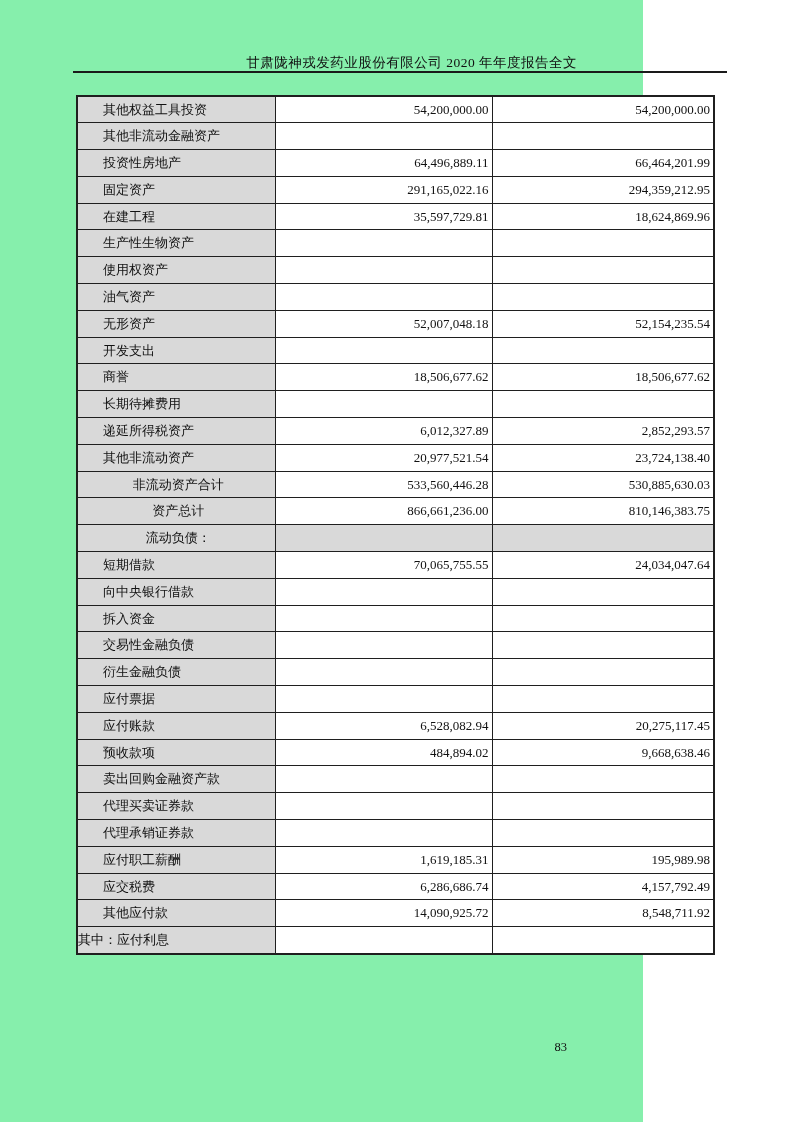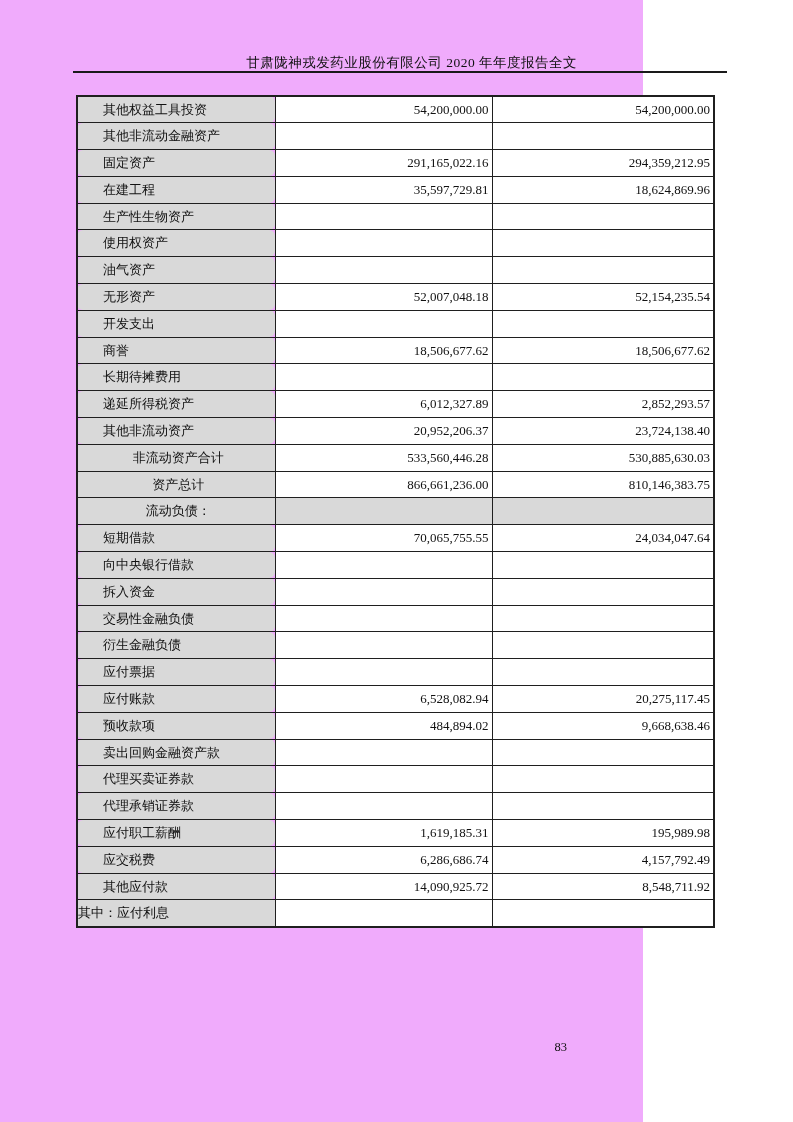--- a/index.html
+++ b/index.html
@@ -3,21 +3,21 @@
 <meta charset="utf-8">
 <style>
   * { margin: 0; padding: 0; box-sizing: border-box; }
   html, body {
     width: 793px; height: 1122px;
     background: #ffffff;
     font-family: "Liberation Serif", "DejaVu Serif", serif;
     color: #1a1a1a;
     position: relative;
   }
-  .page { position: absolute; inset: 0; width: 643px; height: 1122px; background: #f0abfc; }
+  .page { position: absolute; inset: 0; width: 643px; height: 1122px; background: #86efac; }
 
   .header-text {
     position: absolute;
     top: 54px;
     right: 66px;
     font-size: 13.5px;
     letter-spacing: 0.5px;
     white-space: nowrap;
     color: #111;
   }
@@ -49,21 +49,21 @@
     font-size: 13px;
     vertical-align: middle;
     overflow: hidden;
     white-space: nowrap;
   }
   td.label-cell {
     background: var(--label-bg, #d9d9d9);
     color: #111;
   }
   td.indent-0 { padding-left: 4px; text-align: center; }
-  td.indent-1 { padding-left: 25px; border-radius: 6px; }
+  td.indent-1 { padding-left: 25px; }
   td.indent-2 { }
   td.value-cell {
     background: #ffffff;
     text-align: right;
     padding-right: 3px;
     color: #111;
   }
   tr.section-row td.value-cell { background: var(--label-bg, #d9d9d9); }
 
   .page-number {
@@ -94,20 +94,25 @@
           <td class="label-cell indent-1">其他权益工具投资</td>
           <td class="value-cell">54,200,000.00</td>
           <td class="value-cell">54,200,000.00</td>
         </tr>
         <tr>
           <td class="label-cell indent-1">其他非流动金融资产</td>
           <td class="value-cell"></td>
           <td class="value-cell"></td>
         </tr>
         <tr>
+          <td class="label-cell indent-1">投资性房地产</td>
+          <td class="value-cell">64,496,889.11</td>
+          <td class="value-cell">66,464,201.99</td>
+        </tr>
+        <tr>
           <td class="label-cell indent-1">固定资产</td>
           <td class="value-cell">291,165,022.16</td>
           <td class="value-cell">294,359,212.95</td>
         </tr>
         <tr>
           <td class="label-cell indent-1">在建工程</td>
           <td class="value-cell">35,597,729.81</td>
           <td class="value-cell">18,624,869.96</td>
         </tr>
         <tr>
@@ -145,21 +150,21 @@
           <td class="value-cell"></td>
           <td class="value-cell"></td>
         </tr>
         <tr>
           <td class="label-cell indent-1">递延所得税资产</td>
           <td class="value-cell">6,012,327.89</td>
           <td class="value-cell">2,852,293.57</td>
         </tr>
         <tr>
           <td class="label-cell indent-1">其他非流动资产</td>
-          <td class="value-cell">20,952,206.37</td>
+          <td class="value-cell">20,977,521.54</td>
           <td class="value-cell">23,724,138.40</td>
         </tr>
         <tr>
           <td class="label-cell indent-0">非流动资产合计</td>
           <td class="value-cell">533,560,446.28</td>
           <td class="value-cell">530,885,630.03</td>
         </tr>
         <tr>
           <td class="label-cell indent-0">资产总计</td>
           <td class="value-cell">866,661,236.00</td>

